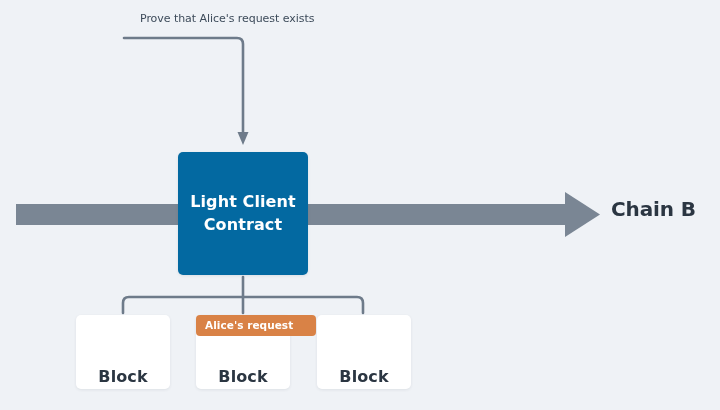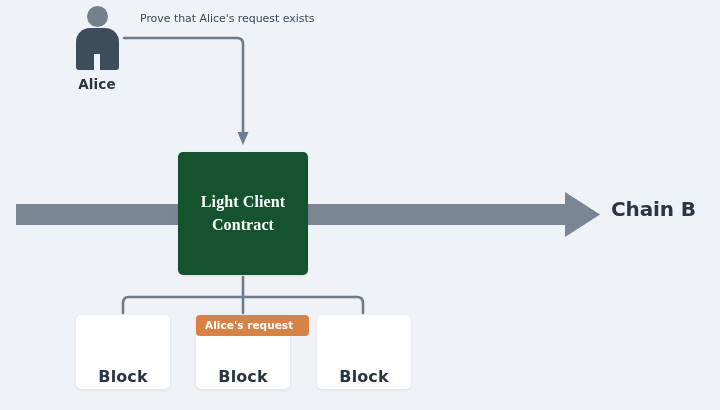--- a/index.html
+++ b/index.html
@@ -84,28 +84,27 @@
     letter-spacing: -0.05px;
   }
 
   
   .contract-box {
     position: absolute;
     left: 178px;
     top: 152px;
     width: 130px;
     height: 123px;
-    background: #14532d;
+    background: #0369a1;
     border-radius: 5px;
     display: flex;
     align-items: center;
     justify-content: center;
     box-shadow: 0 1px 3px rgba(40,60,70,0.10);
     z-index: 5;
-    font-family: Liberation Serif, serif;
   }
   .contract-text {
     color: #ffffff;
     font-size: 16px;
     font-weight: bold;
     text-align: center;
     line-height: 1.42;
     letter-spacing: 0.1px;
   }
 
@@ -142,21 +141,21 @@
     margin-top: 48px;
   }
   #block-0 { left: 76px; }
   #block-1 { left: 196px; }
   #block-2 { left: 317px; }
 
   .block-badge {
     position: absolute;
     left: 196px;
     top: 315px;
-    padding: 4px 16px 5px 9px;
+    padding: 4px 23px 5px 9px;
     background: #d98246;
     border-radius: 4px;
     color: #ffffff;
     font-size: 10.5px;
     font-weight: bold;
     letter-spacing: 0.05px;
     white-space: nowrap;
     z-index: 6;
   }
 </style>
@@ -176,26 +175,20 @@
       <path d="M 124 38 L 237 38 Q 243 38 243 44 L 243 133" fill="none" stroke="#6e7b8a" stroke-width="2.6" stroke-linecap="round"></path>
       <polygon points="237.5,132 248.5,132 243,145" fill="#6e7b8a"></polygon>
     </g>
 
     <g>
       <path d="M 243 277 L 243 313" fill="none" stroke="#6e7b8a" stroke-width="2.6" stroke-linecap="round"></path>
       <path d="M 123 313 L 123 303 Q 123 297 129 297 L 357 297 Q 363 297 363 303 L 363 313" fill="none" stroke="#6e7b8a" stroke-width="2.6" stroke-linecap="round"></path>
     </g>
   </svg>
 
-  <div class="actor">
-    <div class="actor-head"></div>
-    <div class="actor-body"></div>
-    <div class="actor-leg-gap"></div>
-    <div class="actor-label">Alice</div>
-  </div>
 
   <div class="flow-label">Prove that Alice's request exists</div>
 
   <div class="contract-box">
     <div class="contract-text">
       <span>Light Client</span><br>
       <span>Contract</span>
     </div>
   </div>
 

